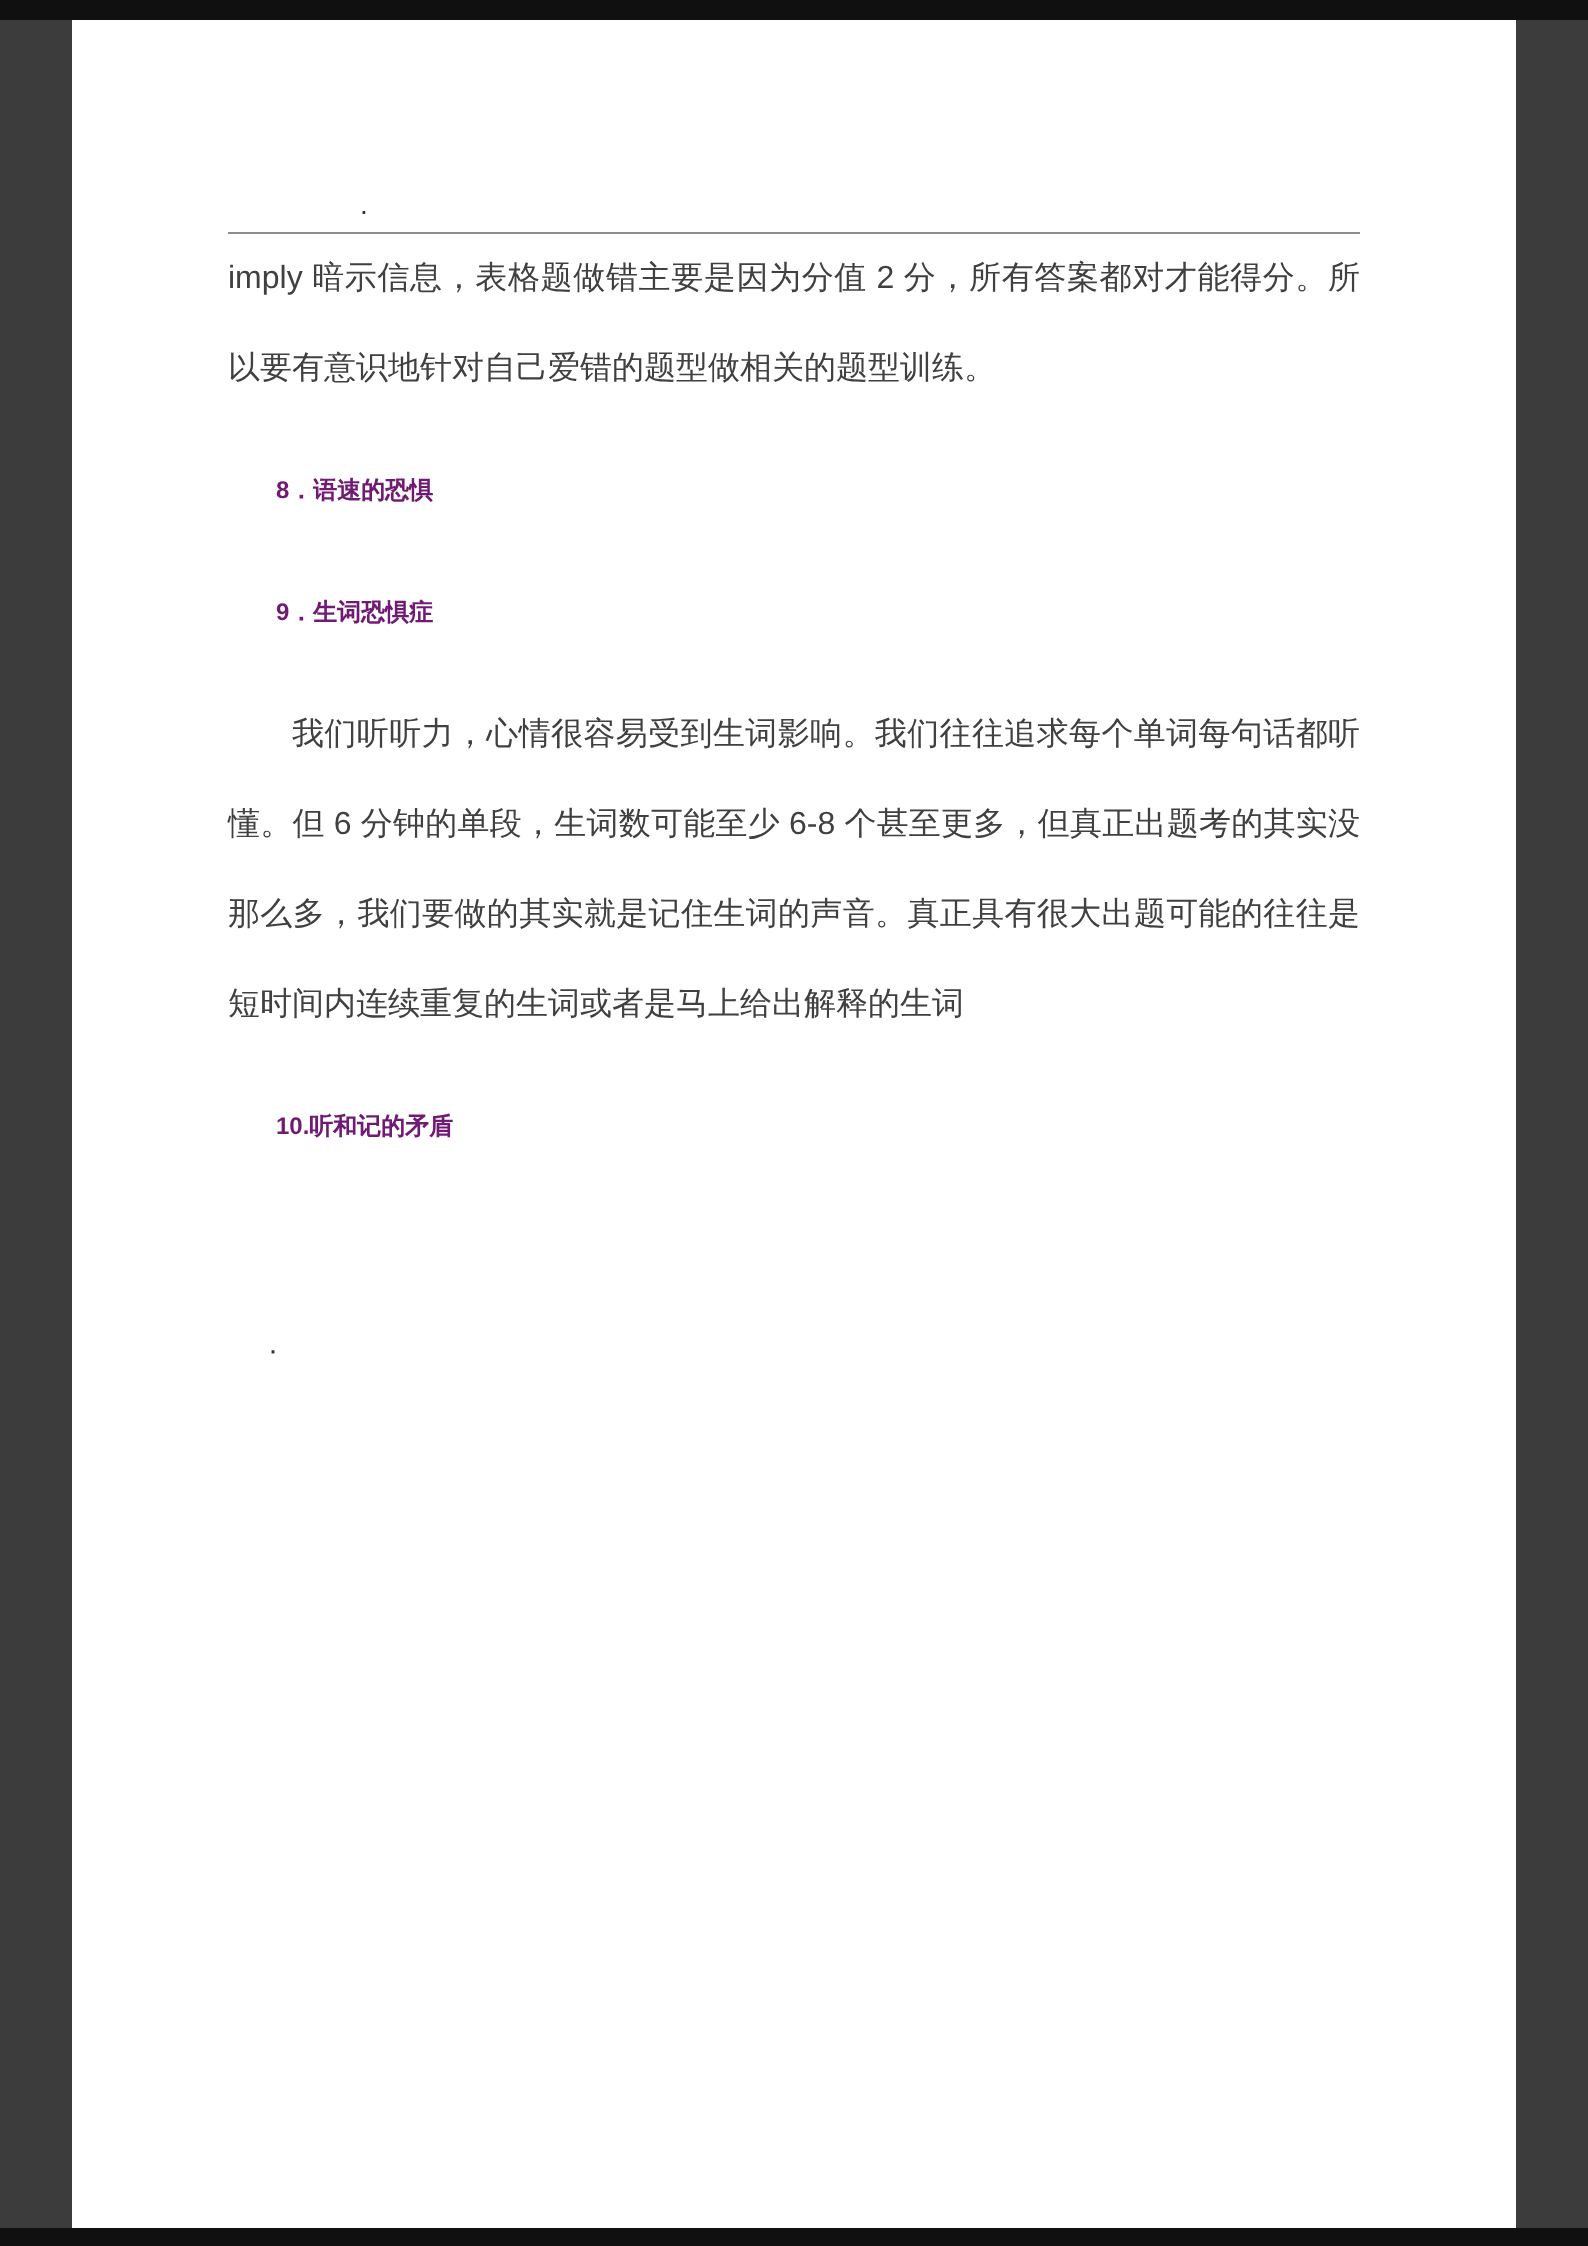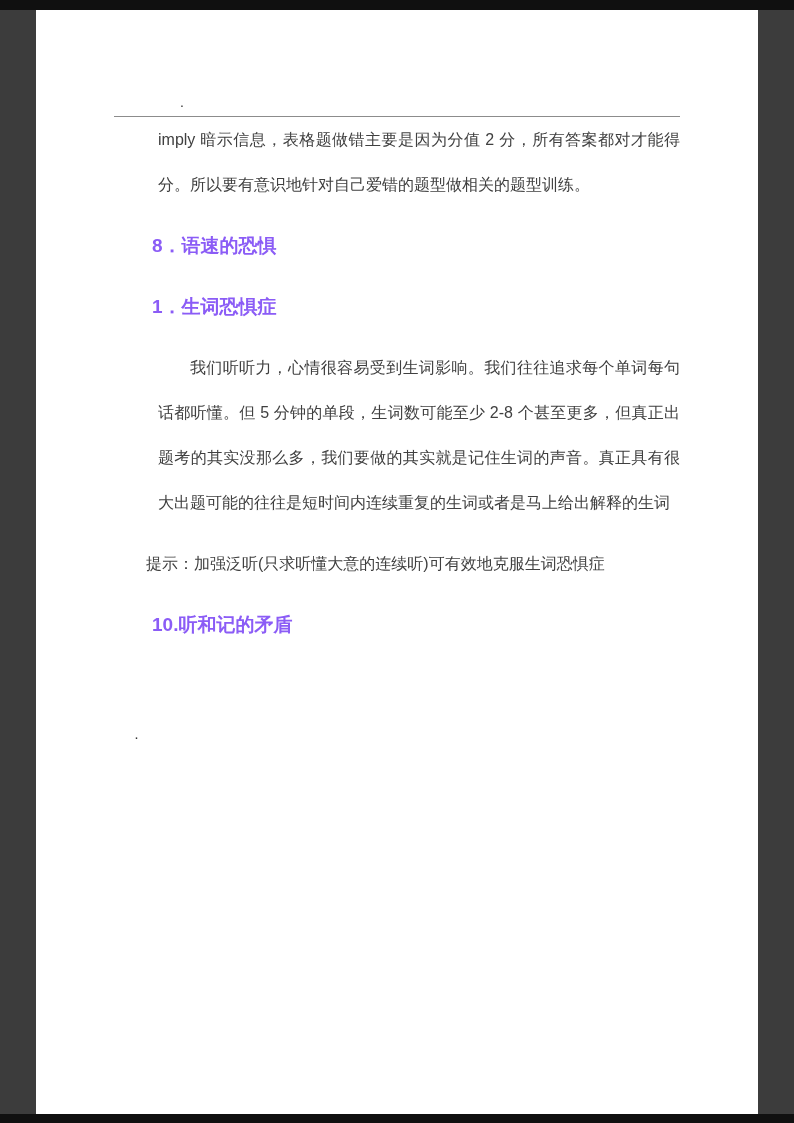--- a/index.html
+++ b/index.html
@@ -33,28 +33,28 @@
     color: #333333;
   }
   .divider {
     border: none;
     border-top: 1px solid #8c8c8c;
     width: 100%;
     height: 0;
   }
 
   p, h2 { line-height: 45px; }
-  .para, .intro { text-align: justify; margin-left: 44px; }
+  .para, .intro { text-align: justify; }
   .intro { margin-top: 0; }
   .para, .note, h2 { margin-top: 16px; }
   .para, .note, h2 { text-indent: 2em; }
   h2 {
-    font-size: 19px;
+    font-size: 12px;
     font-weight: bold;
-    color: #8b5cf6;
+    color: #701a75;
     text-align: left;
   }
   .note { text-align: left; }
   .footer-dot {
     margin-top: 80px;
     padding-left: 20px;
     color: #333333;
     font-size: 15px;
     line-height: 20px;
   }
@@ -73,22 +73,21 @@
     <div class="header">
       <span class="header-dot">.</span>
     </div>
 
     <hr class="divider">
 
     <p class="intro">imply 暗示信息，表格题做错主要是因为分值 2 分，所有答案都对才能得分。所以要有意识地针对自己爱错的题型做相关的题型训练。</p>
 
     <h2>8．语速的恐惧</h2>
 
-    <h2>1．生词恐惧症</h2>
-    <p class="para">我们听听力，心情很容易受到生词影响。我们往往追求每个单词每句话都听懂。但 5 分钟的单段，生词数可能至少 2-8 个甚至更多，但真正出题考的其实没那么多，我们要做的其实就是记住生词的声音。真正具有很大出题可能的往往是短时间内连续重复的生词或者是马上给出解释的生词</p>
-    <p class="note">提示：加强泛听(只求听懂大意的连续听)可有效地克服生词恐惧症</p>
+    <h2>9．生词恐惧症</h2>
+    <p class="para">我们听听力，心情很容易受到生词影响。我们往往追求每个单词每句话都听懂。但 6 分钟的单段，生词数可能至少 6-8 个甚至更多，但真正出题考的其实没那么多，我们要做的其实就是记住生词的声音。真正具有很大出题可能的往往是短时间内连续重复的生词或者是马上给出解释的生词</p>
 
     <h2>10.听和记的矛盾</h2>
 
     <div class="footer-dot">·</div>
 
   </div>
 </div>
 
 </body></html>

